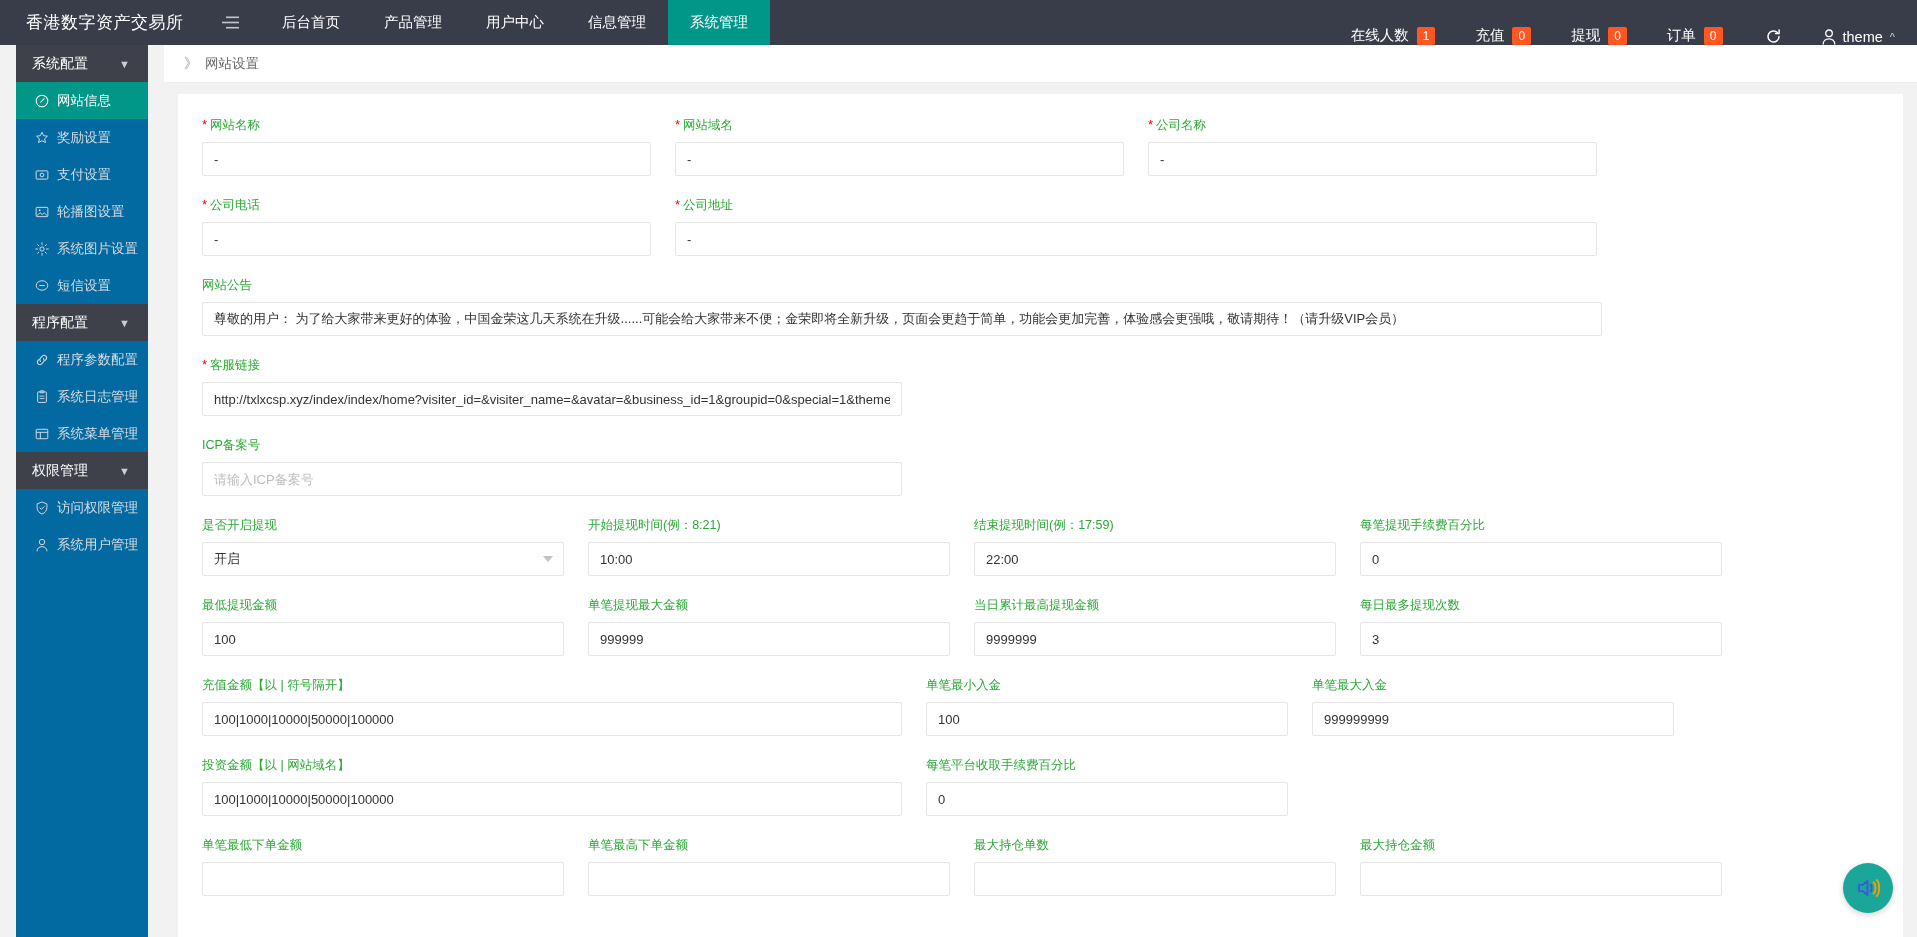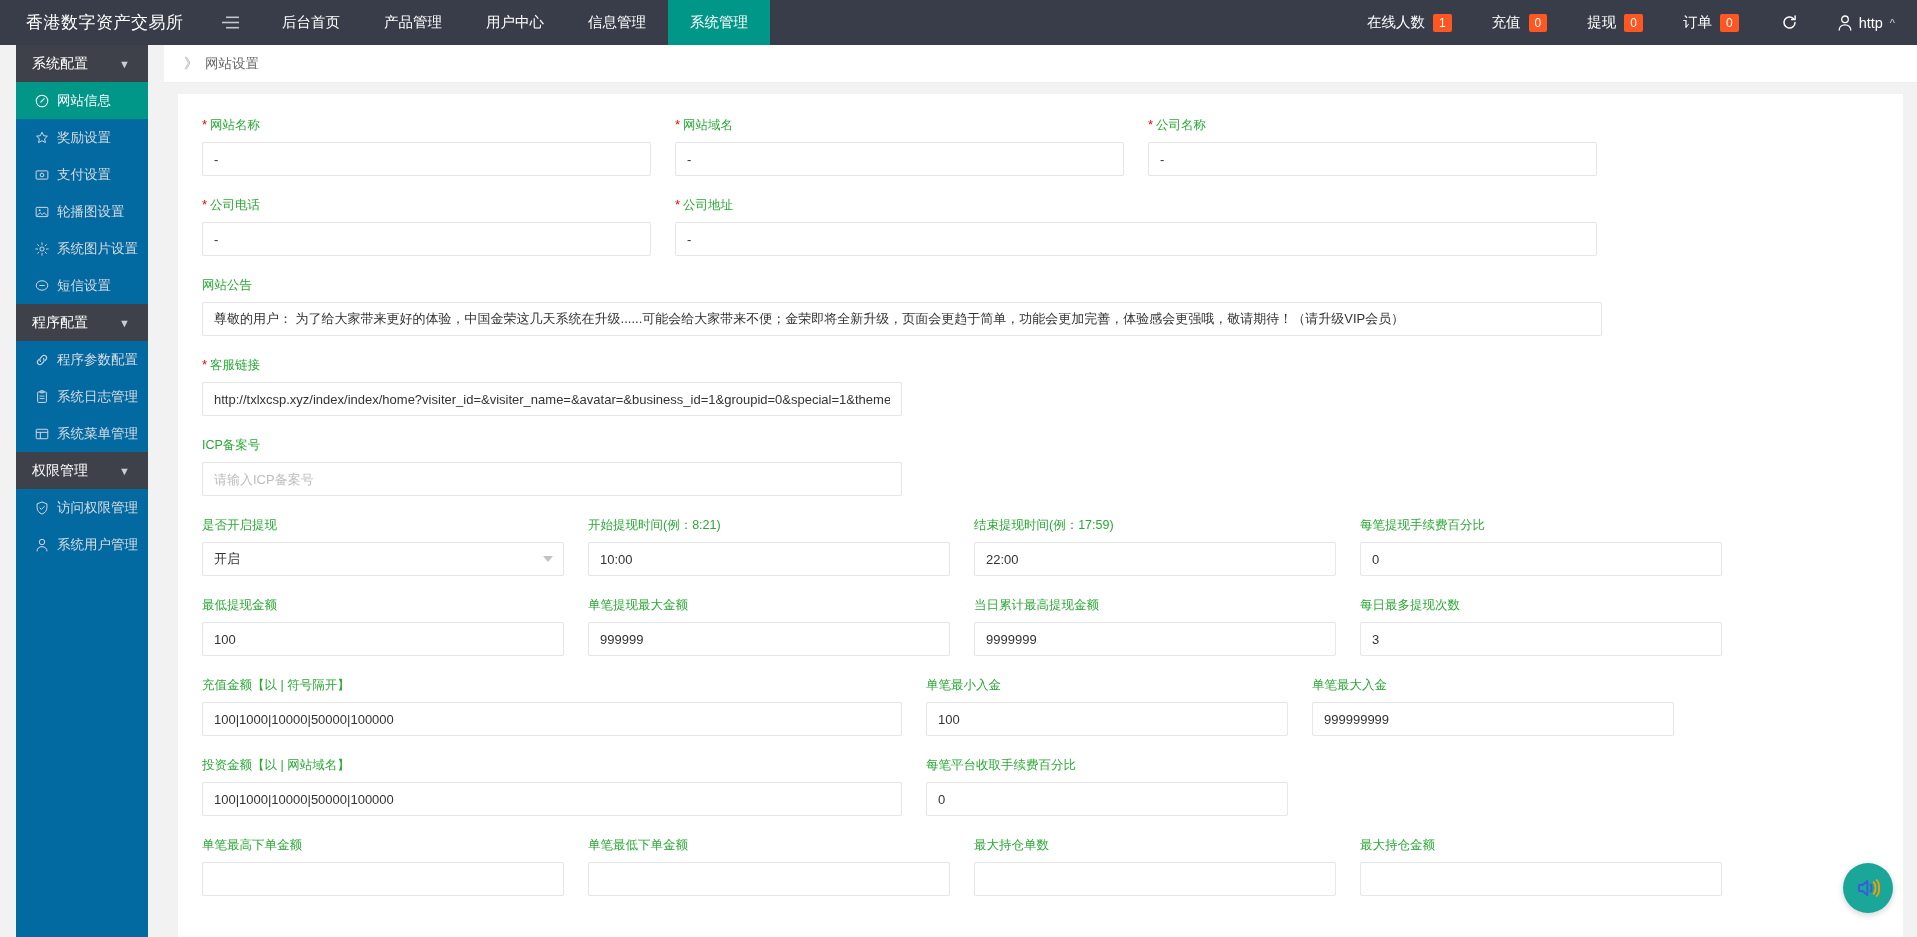--- a/index.html
+++ b/index.html
@@ -25,21 +25,21 @@
     width: 60px; display: flex; align-items: center; justify-content: center;
     color: #c2c6cc; font-size: 17px; cursor: pointer;
   }
   .nav-items { display: flex; align-items: stretch; }
   .nav-item {
     display: flex; align-items: center; padding: 0 22px;
     color: #ffffff; font-size: 14.5px; cursor: pointer; white-space: nowrap;
   }
   .nav-item.active { background: #009688; }
   .topbar-spacer { flex: 1 1 auto; }
-  .top-right { display: flex; align-items: center; }
+  .top-right { display: flex; align-items: flex-end; }
   .tr-item {
     display: flex; align-items: center; gap: 8px; padding: 0 20px;
     color: #ffffff; font-size: 14.5px; cursor: pointer; white-space: nowrap;
   }
   .badge {
     background: #FF5722; color: #fff; font-size: 12px; line-height: 1;
     padding: 3px 6px; border-radius: 2px; min-width: 18px; text-align: center;
   }
   .tr-icon {
     display: flex; align-items: center; justify-content: center;
@@ -176,21 +176,21 @@
       <svg width="17" height="17" viewBox="0 0 20 20" fill="none">
         <path d="M16.5 10a6.5 6.5 0 1 1-1.9-4.6" stroke="#ffffff" stroke-width="1.7" fill="none" stroke-linecap="round"></path>
         <path d="M16.6 2.2v4.2h-4.2" stroke="#ffffff" stroke-width="1.7" fill="none" stroke-linecap="round" stroke-linejoin="round"></path>
       </svg>
     </div>
     <div class="tr-user">
       <svg width="14" height="16" viewBox="0 0 14 16" fill="none">
         <circle cx="7" cy="4.3" r="3.3" stroke="#ffffff" stroke-width="1.3"></circle>
         <path d="M1.2 15c0-3.2 2.6-5.2 5.8-5.2s5.8 2 5.8 5.2" stroke="#ffffff" stroke-width="1.3" fill="none" stroke-linecap="round"></path>
       </svg>
-      <span>http</span>
+      <span>theme</span>
       <span class="caret-up">^</span>
     </div>
   </div>
 </div>
 
 <div class="sidebar">
 
   <div class="side-group">
     <span>系统配置</span>
     <span class="chev">▼</span>
@@ -485,27 +485,27 @@
         <div class="lbl">
           <span>每笔平台收取手续费百分比</span>
         </div>
         <input class="inp" type="text" value="0" style="">
       </div>
     </div>
 
     <div class="form-row">
       <div class="fld w-q">
         <div class="lbl">
+          <span>单笔最低下单金额</span>
+        </div>
+        <input class="inp" type="text" value="" style="">
+      </div>
+      <div class="fld w-q">
+        <div class="lbl">
           <span>单笔最高下单金额</span>
-        </div>
-        <input class="inp" type="text" value="" style="">
-      </div>
-      <div class="fld w-q">
-        <div class="lbl">
-          <span>单笔最低下单金额</span>
         </div>
         <input class="inp" type="text" value="" style="">
       </div>
       <div class="fld w-q">
         <div class="lbl">
           <span>最大持仓单数</span>
         </div>
         <input class="inp" type="text" value="" style="">
       </div>
       <div class="fld w-q">

